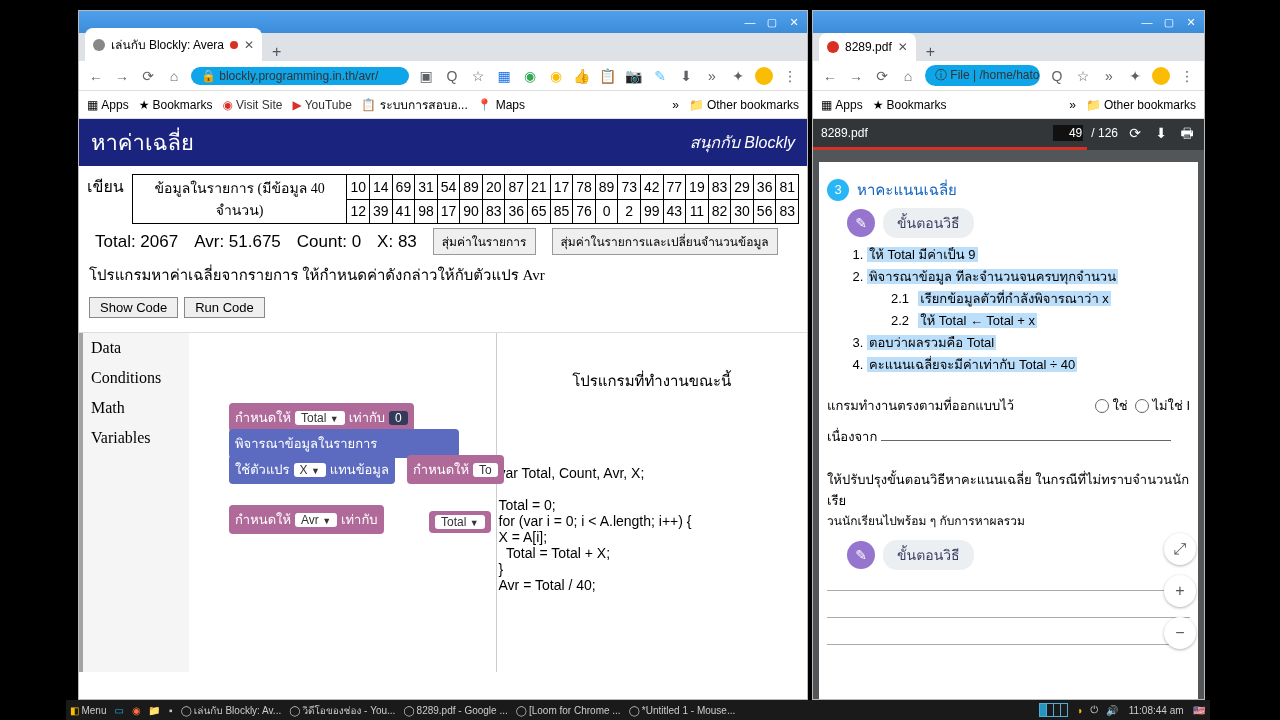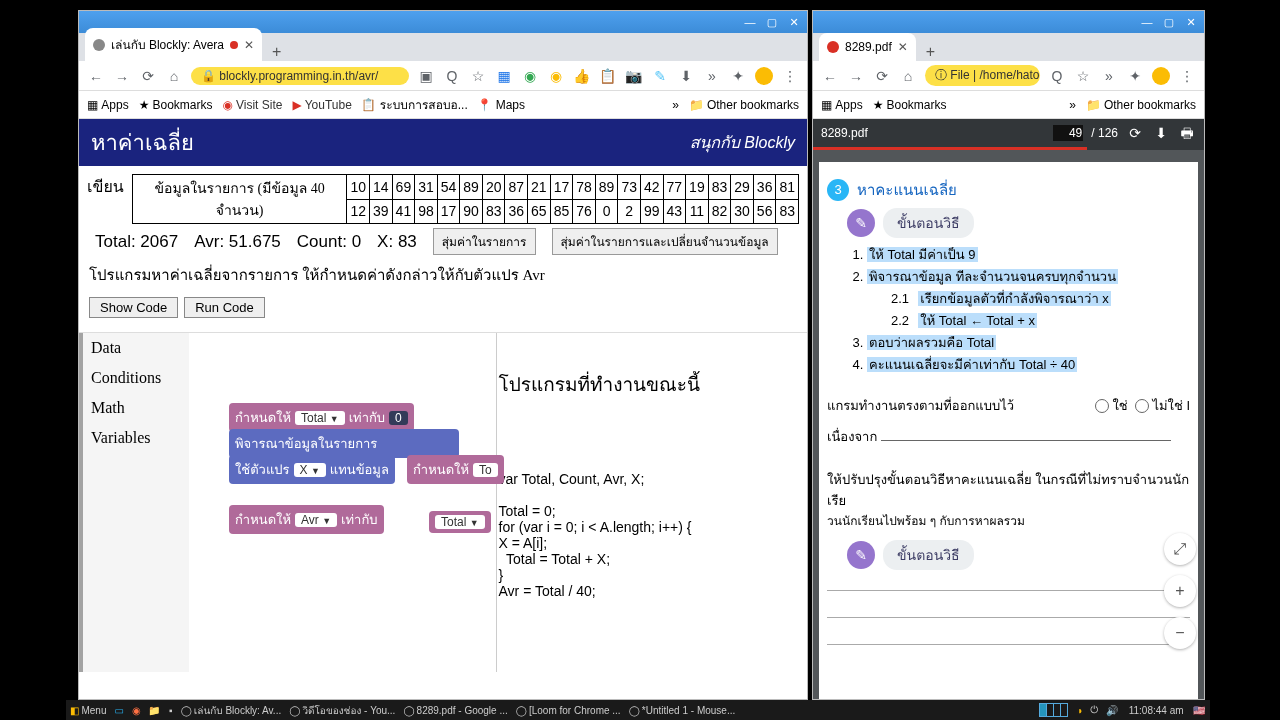--- a/index.html
+++ b/index.html
@@ -10,41 +10,41 @@
 .win-right { left:812px; top:10px; width:393px; height:690px; }
 .titlebar { height:22px; background:linear-gradient(#4ea0ee,#3c8cd8); display:flex; align-items:center; justify-content:flex-end; gap:8px; padding:0 6px; }
 .titlebar span { width:14px; height:14px; font-size:11px; color:#fff; text-align:center; line-height:14px; }
 .tabsrow { height:28px; background:#dee1e6; display:flex; align-items:end; padding:0 6px; gap:4px; }
 .tab { background:#fff; border-radius:8px 8px 0 0; padding:7px 8px; font-size:12px; display:flex; align-items:center; gap:6px; max-width:180px; }
 .tab .fav { width:12px; height:12px; border-radius:50%; }
 .tab .x { font-size:12px; color:#555; }
 .plus { font-size:16px; color:#555; padding:0 6px; }
 .addrbar { height:30px; background:#fff; display:flex; align-items:center; gap:8px; padding:0 8px; border-bottom:1px solid #ddd; }
 .ic { width:18px; height:18px; font-size:14px; color:#5f6368; text-align:center; line-height:18px; }
-.url { flex:1; background:#fde047; border-radius:12px; padding:2px 10px; font-size:12px; color:#333; white-space:nowrap; overflow:hidden; }
+.url { flex:1; background:#0ea5e9; border-radius:12px; padding:2px 10px; font-size:12px; color:#333; white-space:nowrap; overflow:hidden; }
 .bkmk { height:28px; background:#fff; display:flex; align-items:center; gap:10px; padding:0 8px; font-size:12px; border-bottom:1px solid #ddd; }
 .bkmk span { display:flex; align-items:center; gap:3px; }
 .page-left { flex:1; display:flex; flex-direction:column; overflow:hidden; }
 .pagetitle { background:#1a237e; color:#fff; display:flex; justify-content:space-between; align-items:center; padding:6px 12px; font-size:22px; font-family:serif; }
 .pagetitle .sub { font-size:16px; font-style:italic; }
 .content { padding:8px; font-size:14px; }
 .row1 { display:flex; align-items:flex-start; gap:8px; }
 table.nums { border-collapse:collapse; font-size:14px; }
 table.nums td { border:1px solid #000; padding:2px 3px; text-align:center; }
 .stats { display:flex; gap:16px; font-family:serif; font-size:17px; padding:4px 8px; align-items:center; }
 .btnsm { font-size:12px; background:#efefef; border:1px solid #999; padding:3px 8px; font-family:sans-serif; }
 .desc { font-family:serif; font-size:15px; padding:4px 2px; }
 .btn2 { display:flex; gap:6px; padding:6px 2px; }
 .btn2 button { font-size:13px; padding:2px 10px; border:1px solid #888; background:#efefef; }
 .workspace { display:flex; height:340px; border-top:1px solid #ddd; }
 .catcol { width:110px; background:#f5f5f5; border-left:4px solid #a3a3a3; }
 .catcol div { padding:6px 8px; font-size:16px; font-family:serif; }
 .blocks { flex:1; background:#fff; position:relative; }
 .codecol { flex:1; background:#fff; font-family:monospace; font-size:14px; white-space:pre; padding:4px 2px; border-left:1px solid #ccc; overflow:hidden; }
-.codecol .thai { font-family:serif; font-size:19px; }
+.codecol .thai { font-family:serif; font-size:15px;text-align:center; }
 .bl { position:absolute; border-radius:4px; color:#fff; font-size:13px; padding:4px 6px; display:flex; align-items:center; gap:4px; white-space:nowrap; }
 .bl .pill { background:#fff; color:#333; border-radius:3px; padding:0 6px; font-size:12px; }
 .bl .tri { font-size:9px; }
 
 
 .pdfhead { height:28px; background:#323639; color:#fff; display:flex; align-items:center; padding:0 8px; font-size:12px; gap:8px; }
 .pdfhead input { width:30px; background:#111; color:#fff; border:none; text-align:right; font-size:12px; padding:1px; }
 .pdfhead .sp { flex:1; }
 .progress { height:3px; background:#323639; }
 .progress div { width:70%; height:100%; background:#d93025; }

